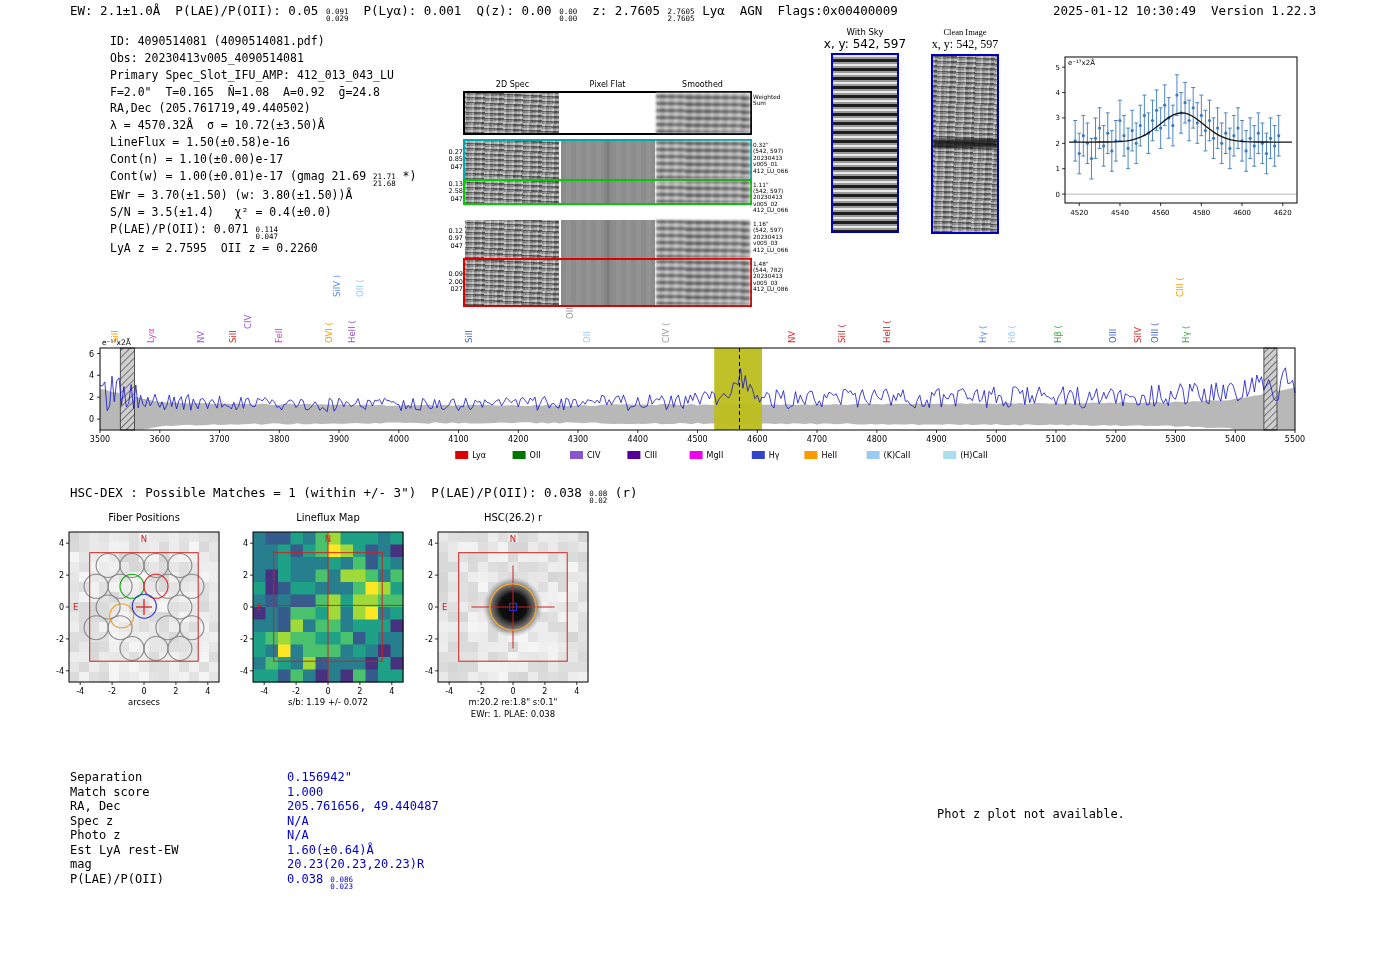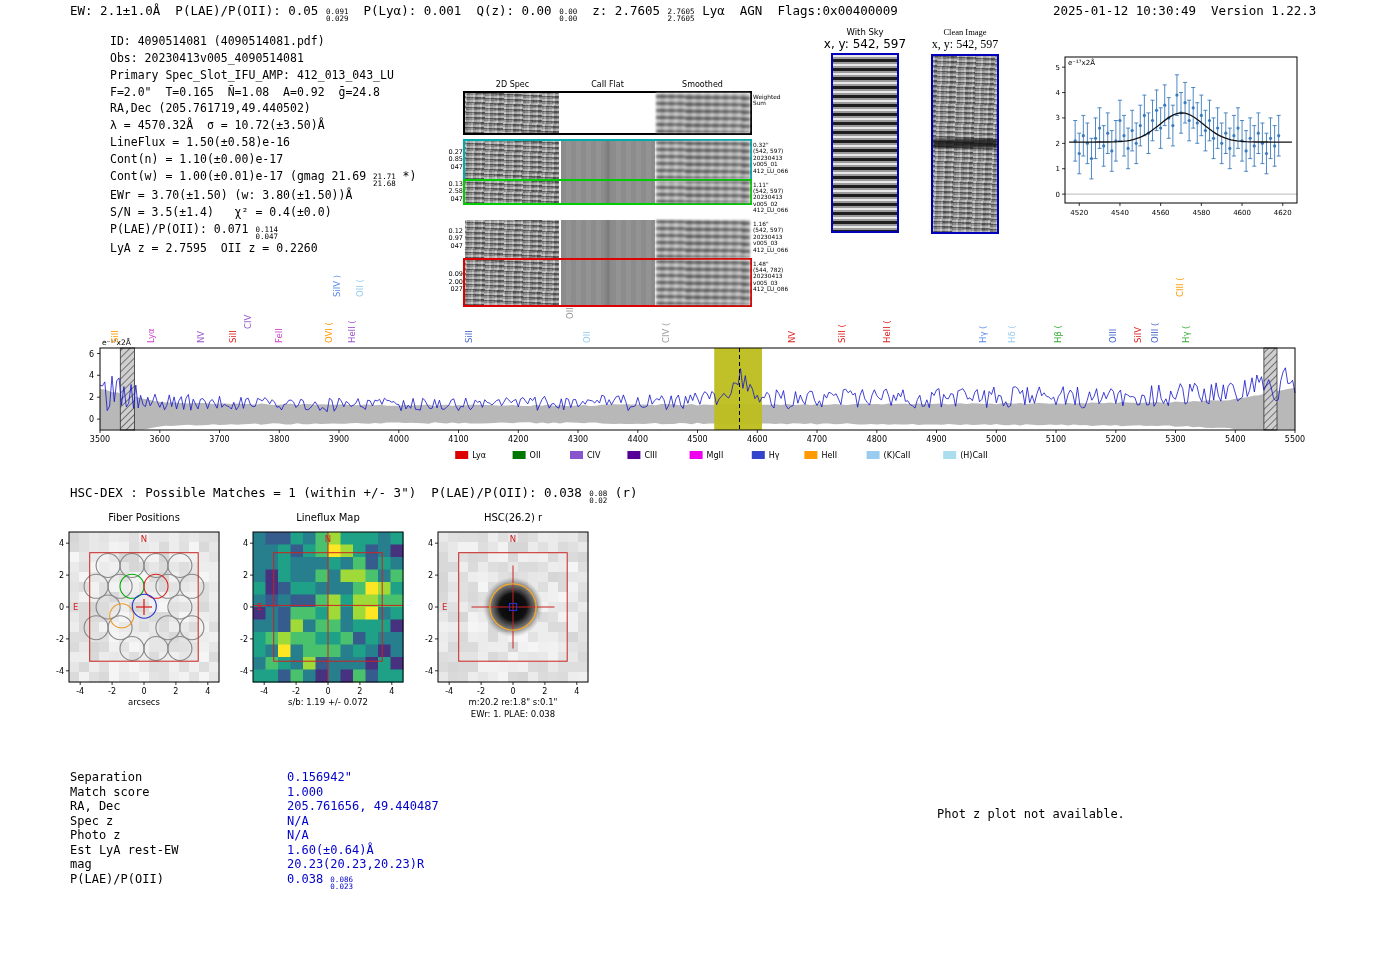--- a/index.html
+++ b/index.html
@@ -54,21 +54,21 @@
 </head>
 <body>
 
 <div class="abs" id="hdrLeft"><span>EW: 2.1±1.0Å  P(LAE)/P(OII): 0.05 </span><span class="stack"><span>0.091</span><span>0.029</span></span><span>  P(Lyα): 0.001  Q(z): 0.00 </span><span class="stack"><span>0.00</span><span>0.00</span></span><span>  z: 2.7605 </span><span class="stack"><span>2.7605</span><span>2.7605</span></span><span> Lyα  AGN  Flags:0x00400009</span></div>
 <div class="abs" id="hdrRight">2025-01-12 10:30:49  Version 1.22.3</div>
 
 <div class="abs" id="infoBlock"><div><span>ID: 4090514081 (4090514081.pdf)</span></div><div><span>Obs: 20230413v005_4090514081</span></div><div><span>Primary Spec_Slot_IFU_AMP: 412_013_043_LU</span></div><div><span>F=2.0"  T=0.165  N̄=1.08  A=0.92  ḡ=24.8</span></div><div><span>RA,Dec (205.761719,49.440502)</span></div><div><span>λ = 4570.32Å  σ = 10.72(±3.50)Å</span></div><div><span>LineFlux = 1.50(±0.58)e-16</span></div><div><span>Cont(n) = 1.10(±0.00)e-17</span></div><div><span>Cont(w) = 1.00(±0.01)e-17 (gmag 21.69 </span><span class="stack"><span>21.71</span><span>21.68</span></span><span> *)</span></div><div><span>EWr = 3.70(±1.50) (w: 3.80(±1.50))Å</span></div><div><span>S/N = 3.5(±1.4)   χ² = 0.4(±0.0)</span></div><div><span>P(LAE)/P(OII): 0.071 </span><span class="stack"><span>0.114</span><span>0.047</span></span></div><div><span>LyA z = 2.7595  OII z = 0.2260</span></div></div>
 
 <div class="abs" id="spec2d">
     <div class="s2d-colhdr" style="left: 0px;">2D Spec</div>
-    <div class="s2d-colhdr" style="left: 95px;">CaII Flat</div>
+    <div class="s2d-colhdr" style="left: 95px;">Pixel Flat</div>
     <div class="s2d-colhdr" style="left: 190px;">Smoothed</div>
     <div class="s2d-row" style="top: 13px; height: 40px; outline: rgb(0, 0, 0) solid 2px;">
       <div class="s2d-cell n2d" style="left: 0px;"></div>
       <div class="s2d-cell white" style="left: 95.5px;"></div>
       <div class="s2d-cell smoothy" style="left: 191px;"></div>
       <div class="s2d-right">Weighted
 Sum</div>
     </div>
     <div class="s2d-row" style="top: 61px; height: 37.5px; outline: rgb(0, 170, 170) solid 2px;">
       <div class="s2d-cell n2d" style="left: 0px;"></div>

